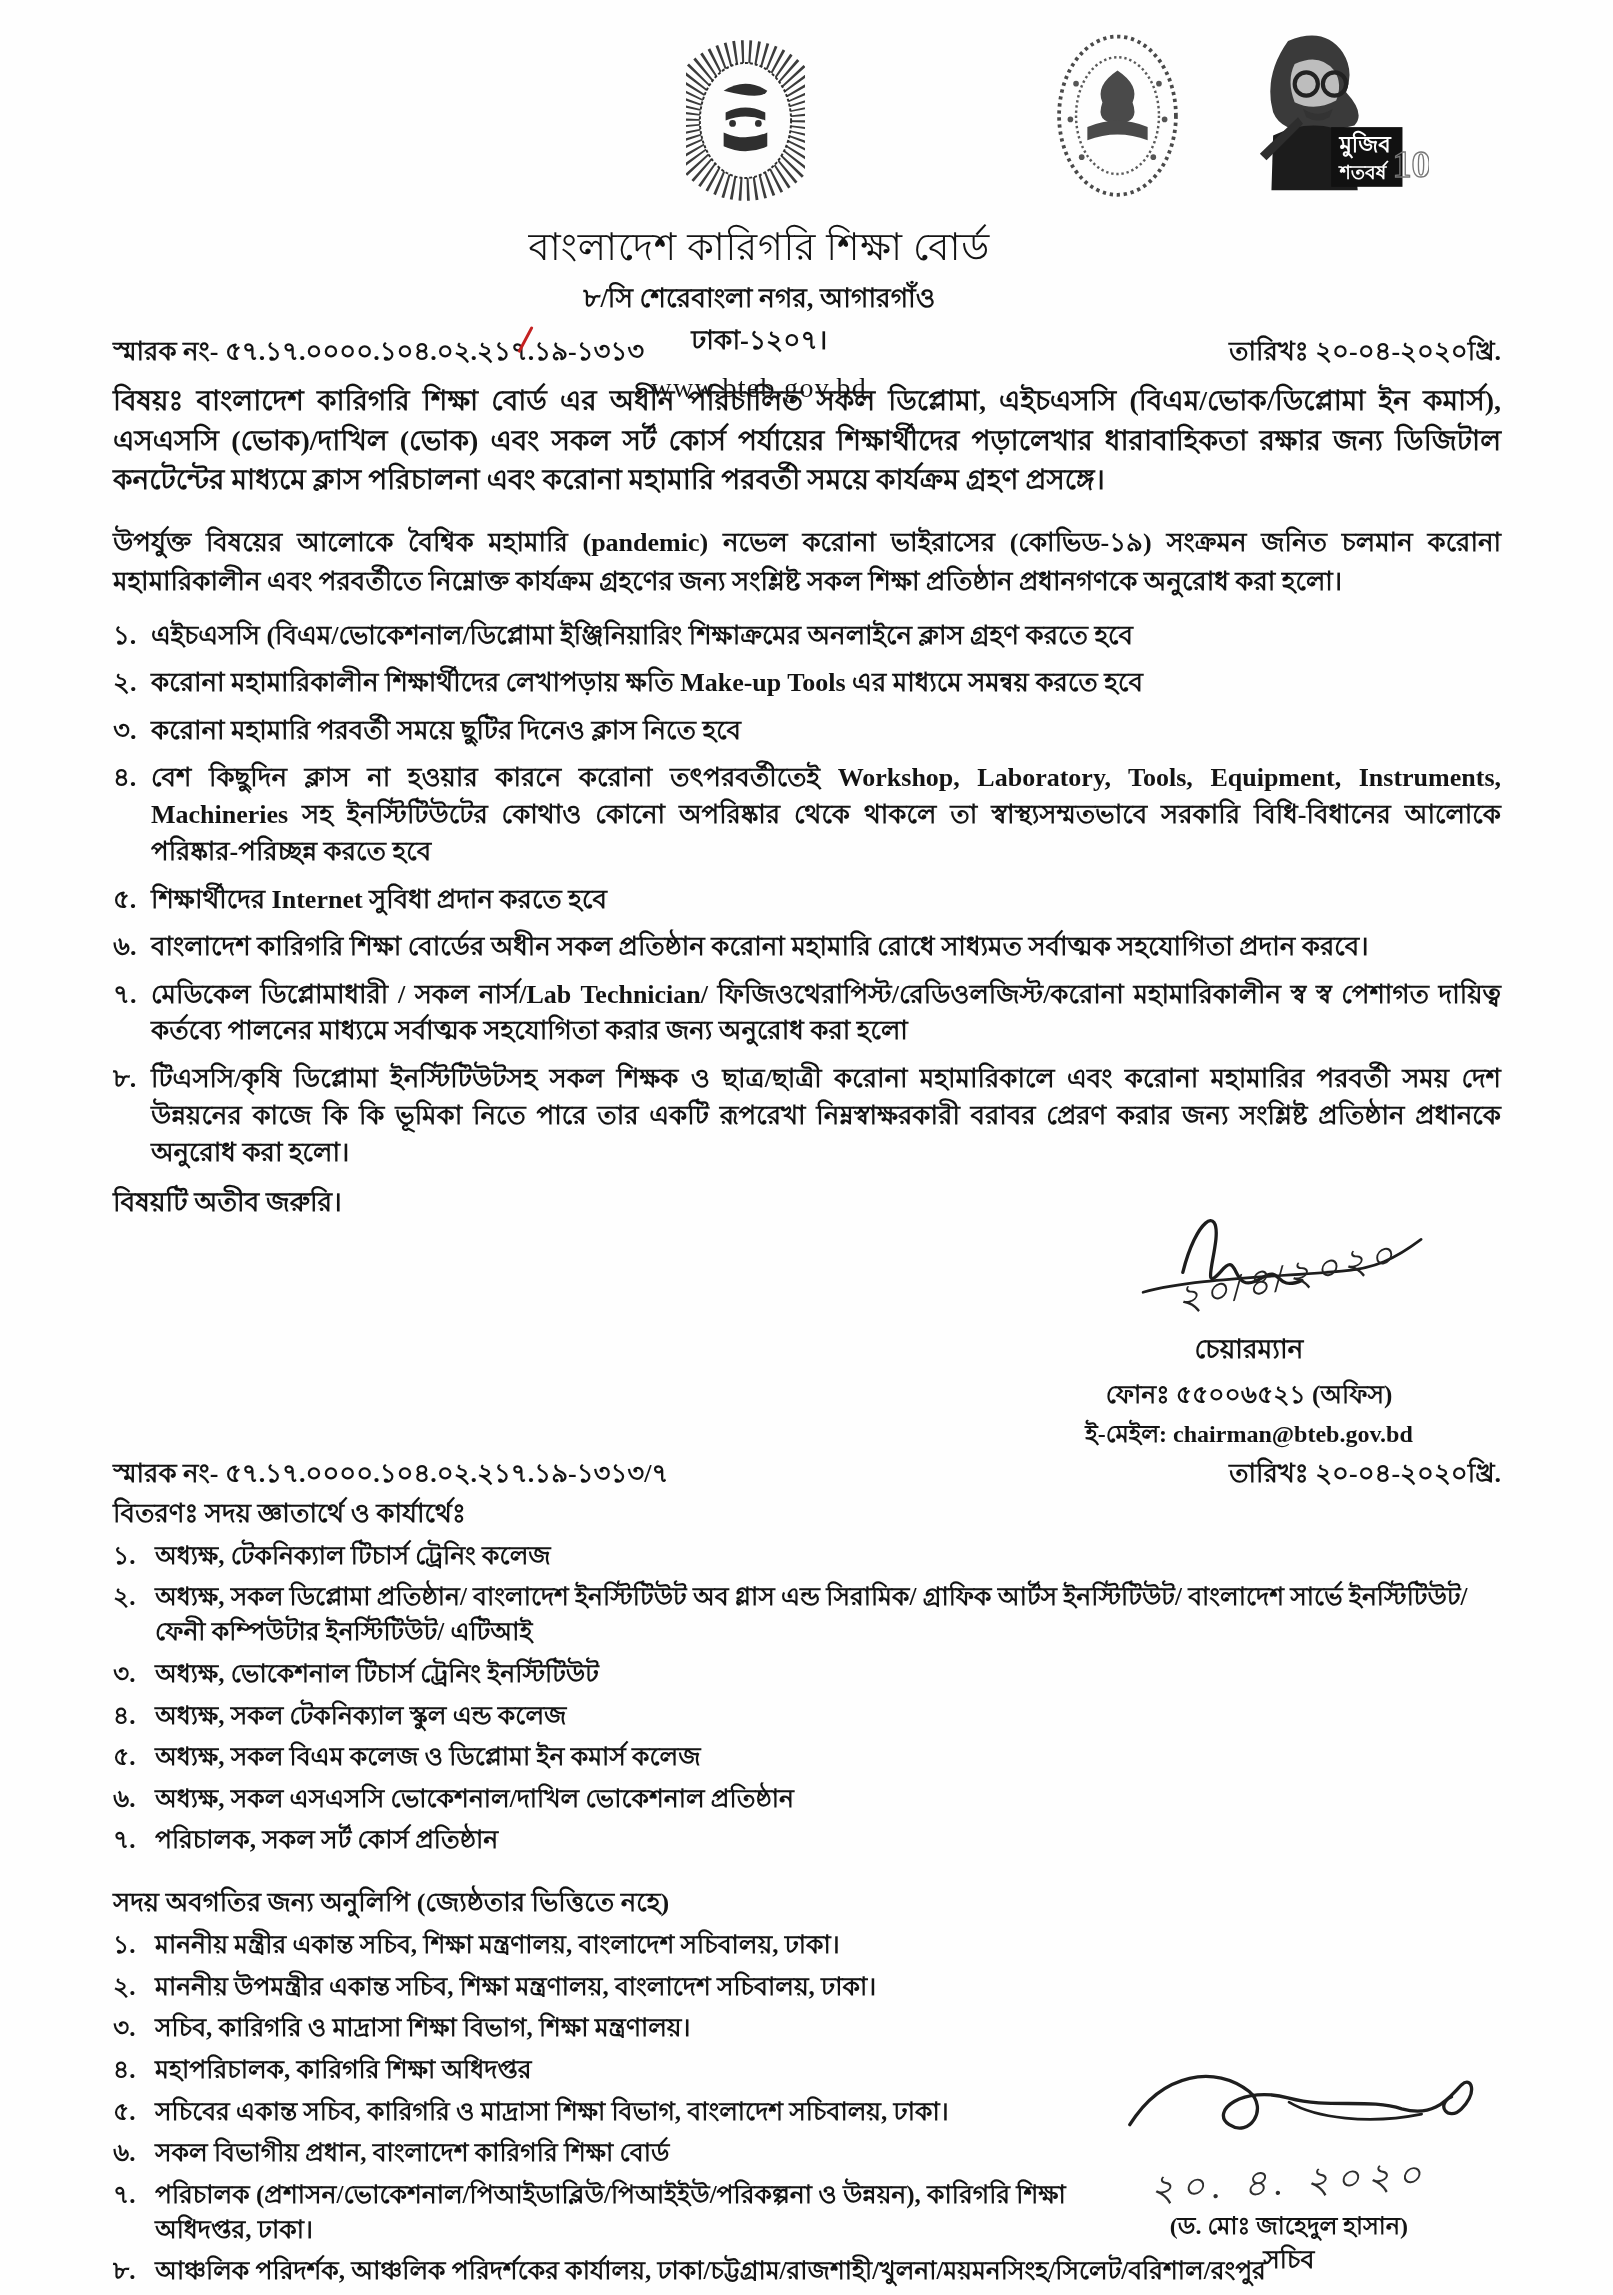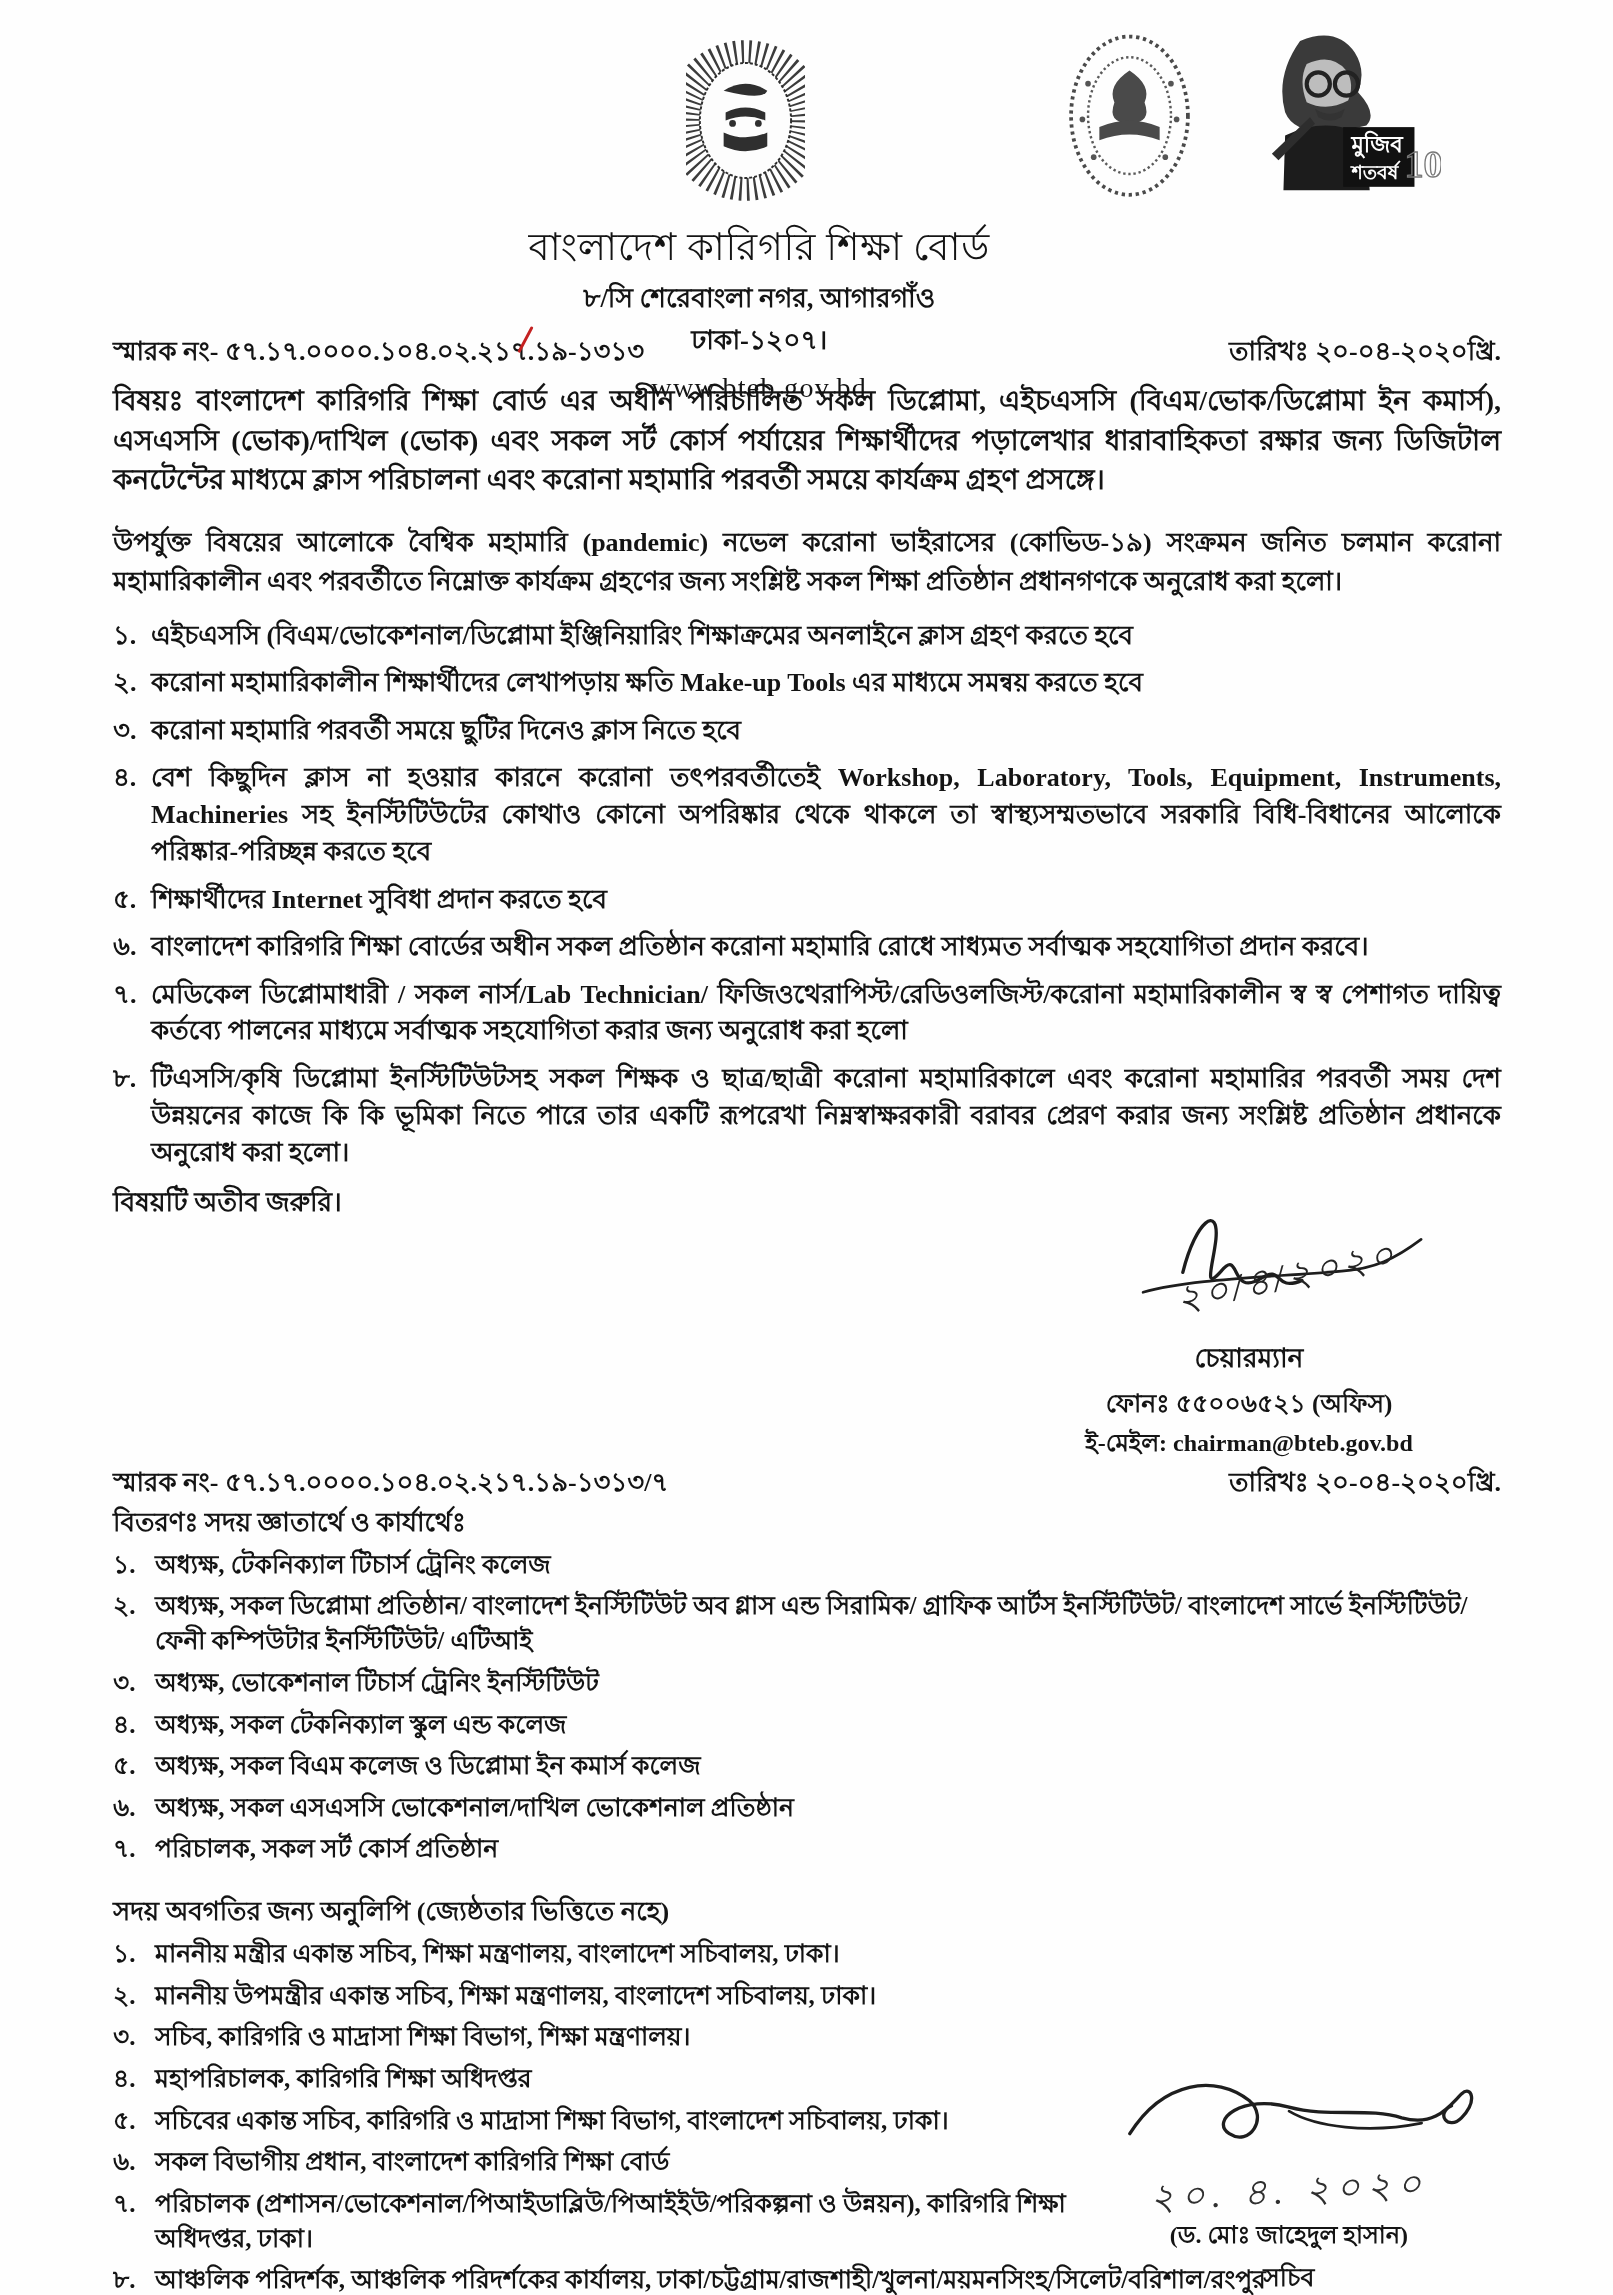--- a/index.html
+++ b/index.html
@@ -16,39 +16,39 @@
     overflow:hidden;
   }
   
   .header-wrap { position:relative; height:312px; }
   .header-main { position:absolute; left:50%; transform:translateX(-58%); top:0; width:597px; text-align:center; }
   .org-name { font-size:38px; font-weight:normal; letter-spacing:0.7px; margin-top:206px; }
   .addr { font-size:26.5px; font-weight:bold; margin-top:9.3px; }
   .city { font-size:26.5px; font-weight:bold; margin-top:6.6px; }
   .website { font-size:28px; margin-top:12px; letter-spacing:1.3px; }
   .seal-sunburst { position:absolute; left:50%; transform:translateX(-62%); top:5.3px; }
-  .logos-right { position:absolute; right:60px; top:13.3px; display:flex; gap:46px; align-items:flex-start; }
+  .logos-right { position:absolute; right:72px; top:13.3px; display:flex; gap:46px; align-items:flex-start; }
   
   .memo-row { display:flex; justify-content:space-between; align-items:baseline; margin-top:6.6px; }
   .memo-no { font-weight:bold; font-size:26px; position:relative; }
   .memo-date { font-weight:bold; font-size:26px; }
   .red-tick { position:absolute; left:411px; top:-9.3px; width:2.7px; height:29px; background:#c42121; transform:rotate(28deg); border-radius:1.3px; }
   
   .subject { font-weight:bold; text-align:justify; margin-top:12px; font-size:28px; line-height:1.42; }
   .intro { text-align:justify; margin-top:22.6px; font-size:26px; font-weight:bold; line-height:1.5; }
   .ol { margin-top:17px; }
   .li { display:flex; margin-bottom:10.6px; font-size:26px; font-weight:bold; line-height:1.42; }
   .li .num { flex:none; width:38px; }
   .li .txt { flex:1; text-align:justify; }
   .urgency { font-weight:bold; margin-top:13.3px; font-size:26.5px; }
   
   .sig-block-right { width:504px; margin-left:auto; text-align:center; margin-top:-26.5px; }
   .sig-draw { position:relative; height:139px; }
   .sig-name { font-weight:bold; font-size:26.5px; }
-  .sig-title { font-weight:bold; font-size:26.5px; margin-top:9px; }
+  .sig-title { font-weight:bold; font-size:26.5px; margin-top:0; }
   .sig-phone { font-weight:bold; font-size:25px; margin-top:10.6px; }
   .sig-email { font-size:24px; margin-top:8px; font-weight:bold; }
   
   .dist-heading { font-weight:bold; margin-top:5.3px; font-size:26px; }
   .plain-li { display:flex; margin-bottom:6.6px; font-size:25px; font-weight:bold; line-height:1.4; }
   .plain-li .num { flex:none; width:42px; }
   .plain-li .txt { flex:1; }
   .copy-section { position:relative; margin-top:29px; }
   .secretary-block { position:absolute; right:6.6px; top:159px; width:411px; text-align:center; }
   .secretary-sig { position:relative; height:113px; }

